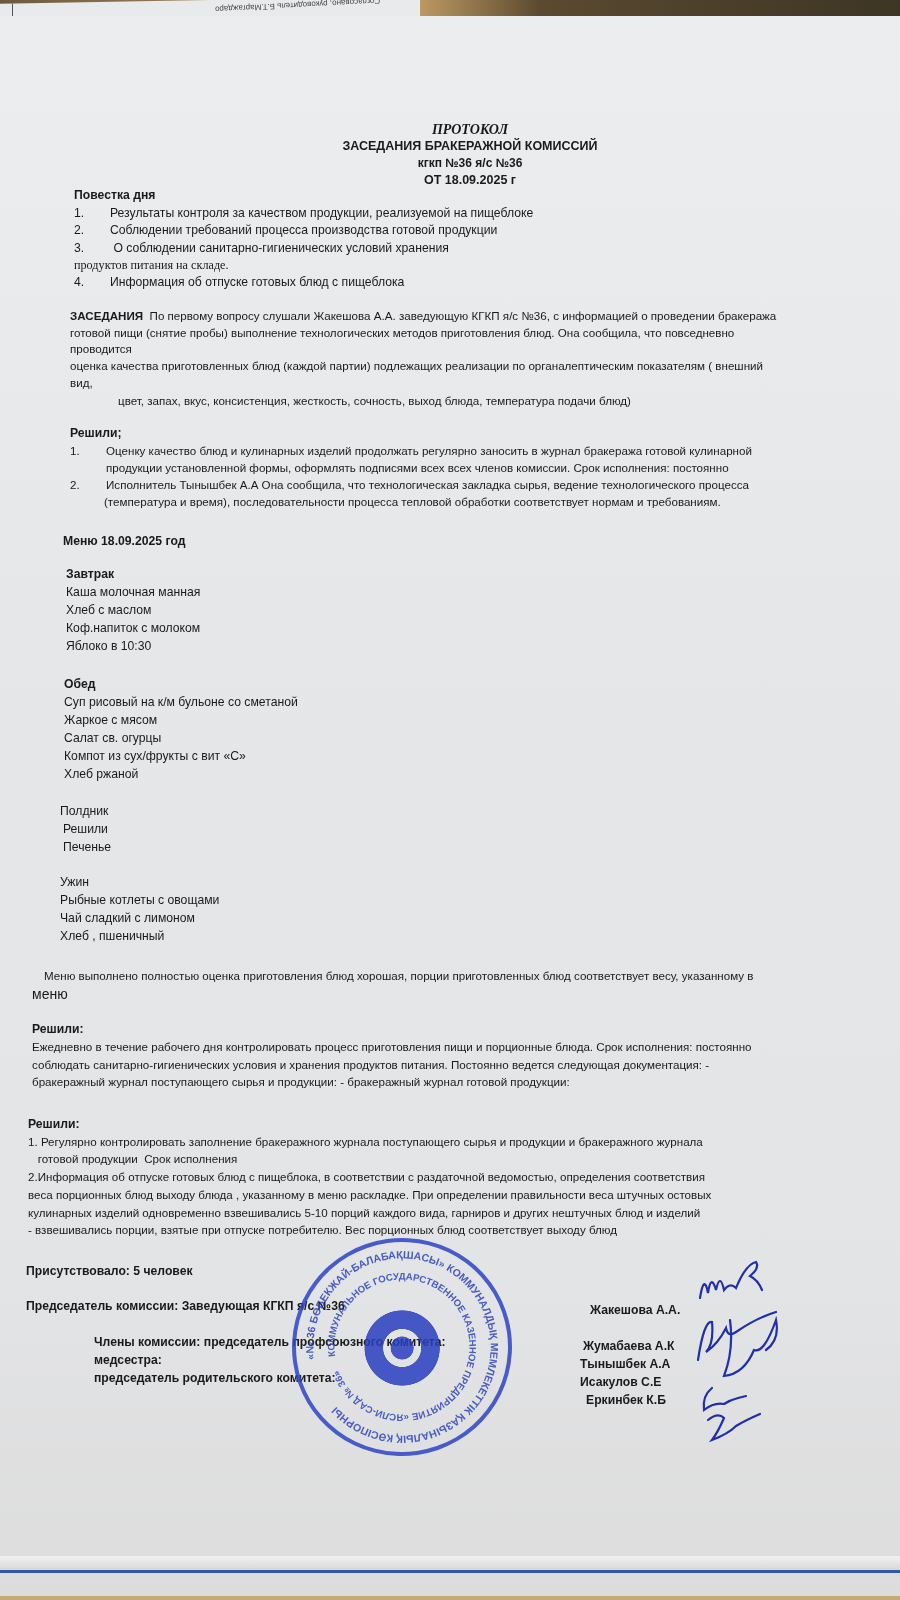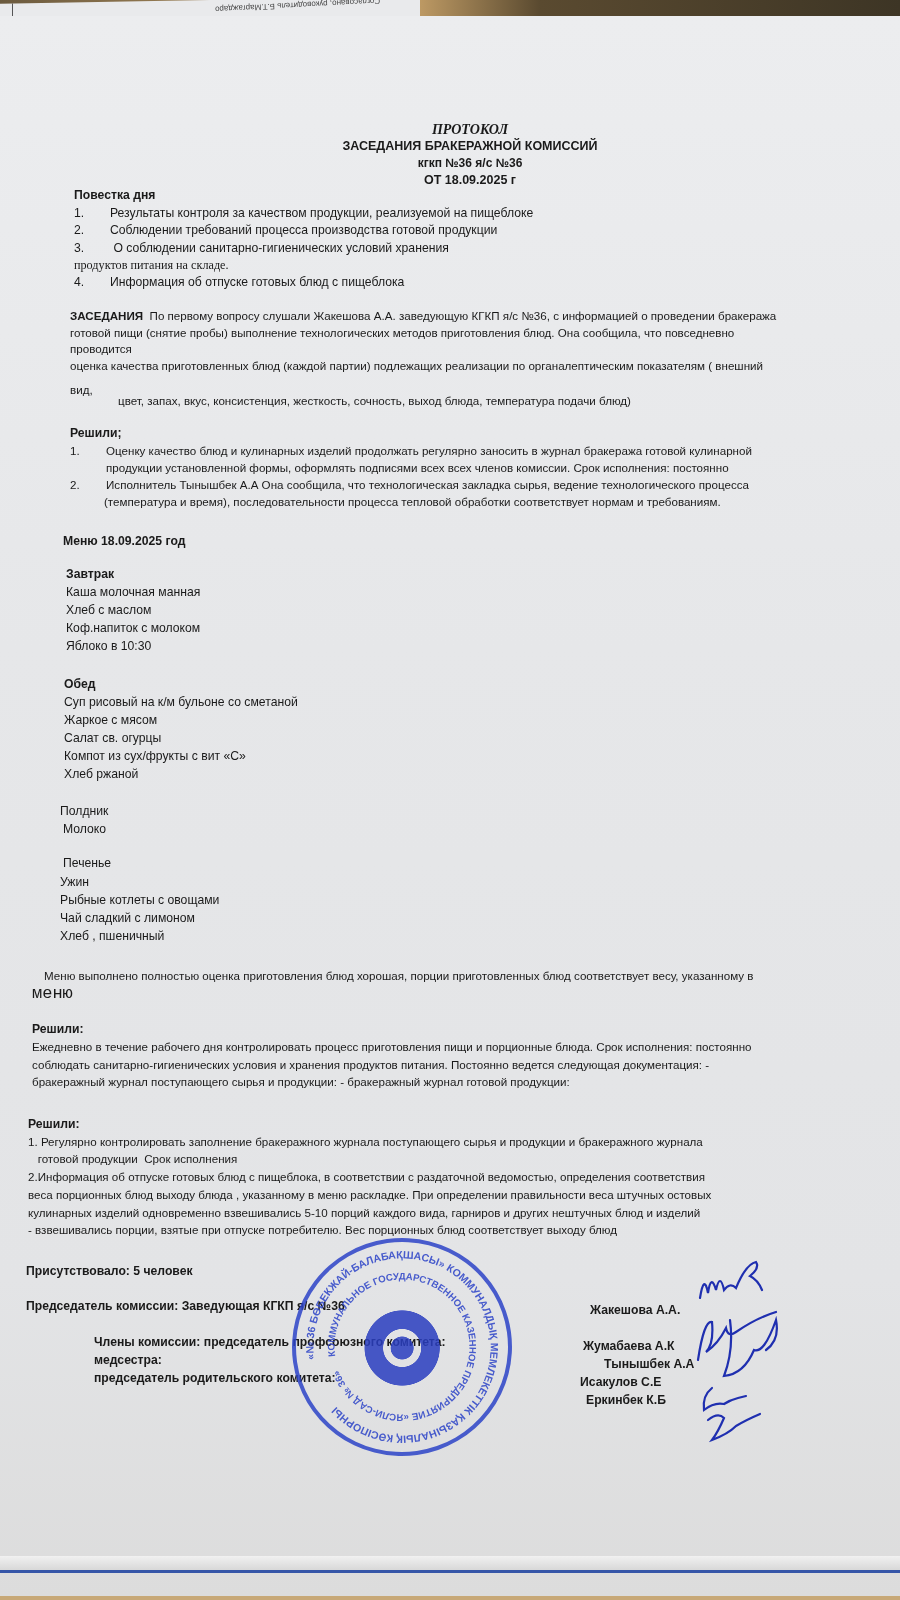--- a/index.html
+++ b/index.html
@@ -55,21 +55,21 @@
   <div class="abs" style="left:74px;top:205px;"><span class="num">1.</span><span>Результаты контроля за качеством продукции, реализуемой на пищеблоке</span></div>
   <div class="abs" style="left:74px;top:222px;"><span class="num">2.</span><span>Соблюдении требований процесса производства готовой продукции</span></div>
   <div class="abs" style="left:74px;top:240px;"><span class="num">3.</span><span> О соблюдении санитарно-гигиенических условий хранения</span></div>
   <div class="abs" style="left:74px;top:257px;font-family:Liberation Serif, serif;">продуктов питания на складе.</div>
   <div class="abs" style="left:74px;top:274px;"><span class="num">4.</span><span>Информация об отпуске готовых блюд с пищеблока</span></div>
 
   <div class="abs" style="left:70px;top:308px;font-size:11.6px;"><span class="b">ЗАСЕДАНИЯ</span>&nbsp; <span>По первому вопросу слушали Жакешова А.А. заведующую КГКП я/с №36, с информацией о проведении бракеража</span></div>
   <div class="abs" style="left:70px;top:325px;font-size:11.6px;">готовой пищи  (снятие пробы) выполнение технологических методов приготовления блюд. Она сообщила, что повседневно</div>
   <div class="abs" style="left:70px;top:341px;font-size:11.6px;">проводится</div>
   <div class="abs" style="left:70px;top:358px;font-size:11.6px;">оценка качества приготовленных блюд (каждой партии) подлежащих реализации по органалептическим показателям ( внешний</div>
-  <div class="abs" style="left:70px;top:375px;font-size:11.6px;margin-top:7px;">вид,</div>
+  <div class="abs" style="left:70px;top:375px;font-size:11.6px;">вид,</div>
   <div class="abs" style="left:70px;top:393px;font-size:11.6px;margin-left:48px;">цвет, запах, вкус, консистенция, жесткость, сочность, выход блюда, температура подачи блюд)</div>
 
   <div class="abs b" style="left:70px;top:425px;">Решили;</div>
   <div class="abs" style="left:70px;top:443px;font-size:11.6px;"><span class="num">1.</span><span>Оценку качество блюд и кулинарных изделий продолжать регулярно заносить в журнал бракеража готовой кулинарной</span></div>
   <div class="abs" style="left:106px;top:460px;font-size:11.6px;">продукции установленной формы, оформлять подписями всех всех членов комиссии. Срок исполнения: постоянно</div>
   <div class="abs" style="left:70px;top:477px;font-size:11.6px;"><span class="num">2.</span><span>Исполнитель Тынышбек А.А Она сообщила, что технологическая закладка сырья, ведение технологического процесса</span></div>
   <div class="abs" style="left:104px;top:494px;font-size:11.6px;">(температура и время), последовательности процесса тепловой обработки соответствует нормам и требованиям.</div>
 
   <div class="abs b" style="left:63px;top:533px;">Меню 18.09.2025 год</div>
 
@@ -80,30 +80,30 @@
   <div class="abs" style="left:66px;top:638px;">Яблоко в 10:30</div>
 
   <div class="abs b" style="left:64px;top:676px;">Обед</div>
   <div class="abs" style="left:64px;top:694px;">Суп рисовый на к/м бульоне  со сметаной</div>
   <div class="abs" style="left:64px;top:712px;">Жаркое с мясом</div>
   <div class="abs" style="left:64px;top:730px;">Салат св. огурцы</div>
   <div class="abs" style="left:64px;top:748px;">Компот из сух/фрукты с вит  «С»</div>
   <div class="abs" style="left:64px;top:766px;">Хлеб ржаной</div>
 
   <div class="abs" style="left:60px;top:803px;">Полдник</div>
-  <div class="abs" style="left:63px;top:821px;">Молоко</div>
-  <div class="abs" style="left:63px;top:839px;margin-top:16px;">Печенье</div>
+  <div class="abs" style="left:63px;top:821px;">Решили</div>
+  <div class="abs" style="left:63px;top:839px;">Печенье</div>
 
   <div class="abs" style="left:60px;top:874px;">Ужин</div>
   <div class="abs" style="left:60px;top:892px;">Рыбные котлеты с овощами</div>
   <div class="abs" style="left:60px;top:910px;">Чай сладкий с лимоном</div>
   <div class="abs" style="left:60px;top:928px;">Хлеб , пшеничный</div>
 
   <div class="abs" style="left:32px;top:968px;font-size:11.6px;margin-left:12px;">Меню выполнено полностью оценка приготовления блюд хорошая, порции приготовленных блюд соответствует весу, указанному в</div>
-  <div class="abs" style="left:32px;top:986px;font-size:17px;font-family:Liberation Mono, monospace;">меню</div>
+  <div class="abs" style="left:32px;top:986px;font-size:14px;">меню</div>
 
   <div class="abs b" style="left:32px;top:1021px;">Решили:</div>
   <div class="abs" style="left:32px;top:1039px;font-size:11.6px;">Ежедневно в течение рабочего дня контролировать процесс приготовления пищи и порционные блюда. Срок исполнения: постоянно</div>
   <div class="abs" style="left:32px;top:1057px;font-size:11.6px;">соблюдать санитарно-гигиенических условия и хранения продуктов питания. Постоянно ведется следующая документация: -</div>
   <div class="abs" style="left:32px;top:1074px;font-size:11.6px;">бракеражный журнал поступающего сырья и продукции: - бракеражный  журнал готовой продукции:</div>
 
   <div class="abs b" style="left:28px;top:1116px;">Решили:</div>
   <div class="abs" style="left:28px;top:1134px;font-size:11.6px;">1. Регулярно контролировать заполнение бракеражного журнала поступающего сырья и продукции и бракеражного  журнала</div>
   <div class="abs" style="left:28px;top:1151px;font-size:11.6px;white-space:pre;">   готовой продукции  Срок исполнения</div>
   <div class="abs" style="left:28px;top:1169px;font-size:11.6px;">2.Информация об отпуске готовых блюд с пищеблока, в соответствии с раздаточной ведомостью, определения соответствия</div>
@@ -112,21 +112,21 @@
   <div class="abs" style="left:28px;top:1222px;font-size:11.6px;">- взвешивались порции, взятые при отпуске потребителю. Вес порционных блюд соответствует выходу блюд</div>
 
   <div class="abs b" style="left:26px;top:1263px;">Присутствовало: 5 человек</div>
   <div class="abs b" style="left:26px;top:1298px;">Председатель комиссии: Заведующая КГКП я/с №36</div>
   <div class="abs b" style="left:94px;top:1334px;">Члены комиссии: председатель профсоюзного комитета:</div>
   <div class="abs b" style="left:94px;top:1352px;">медсестра:</div>
   <div class="abs b" style="left:94px;top:1370px;">председатель родительского комитета:</div>
 
   <div class="abs b" style="left:590px;top:1302px;">Жакешова А.А.</div>
   <div class="abs b" style="left:583px;top:1338px;">Жумабаева А.К</div>
-  <div class="abs b" style="left:604px;top:1356px;">Тынышбек А.А</div>
+  <div class="abs b" style="left:580px;top:1356px;">Тынышбек А.А</div>
   <div class="abs b" style="left:580px;top:1374px;">Исакулов С.Е</div>
   <div class="abs b" style="left:586px;top:1392px;">Еркинбек К.Б</div>
 </div>
 
 <div class="stamp">
   <svg class="ring-text" viewBox="0 0 220 218">
     <defs>
         <path id="ringO" d="M110,109 m-92,0 a92,92 0 1,1 184,0 a92,92 0 1,1 -184,0"></path>
           <path id="ringI" d="M110,109 m-70,0 a70,70 0 1,1 140,0 a70,70 0 1,1 -140,0"></path>
       </defs>

